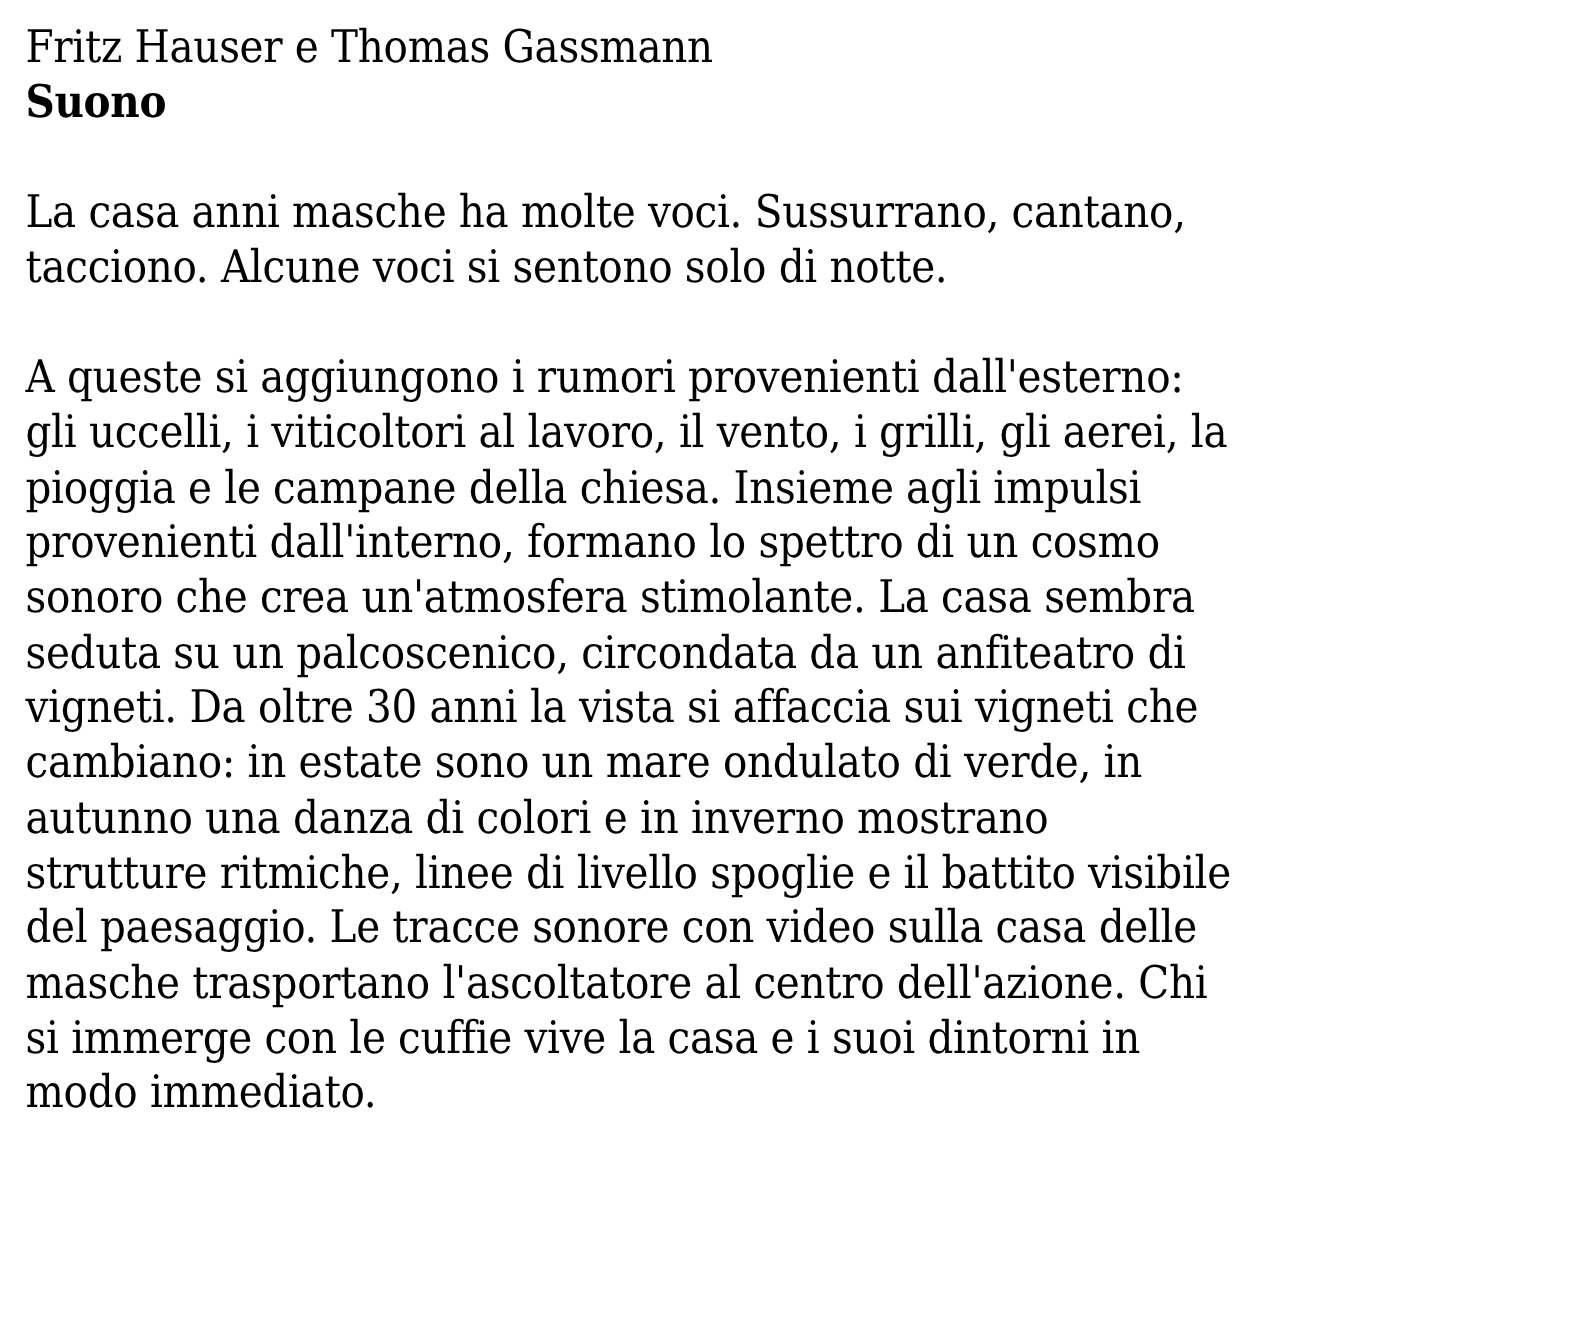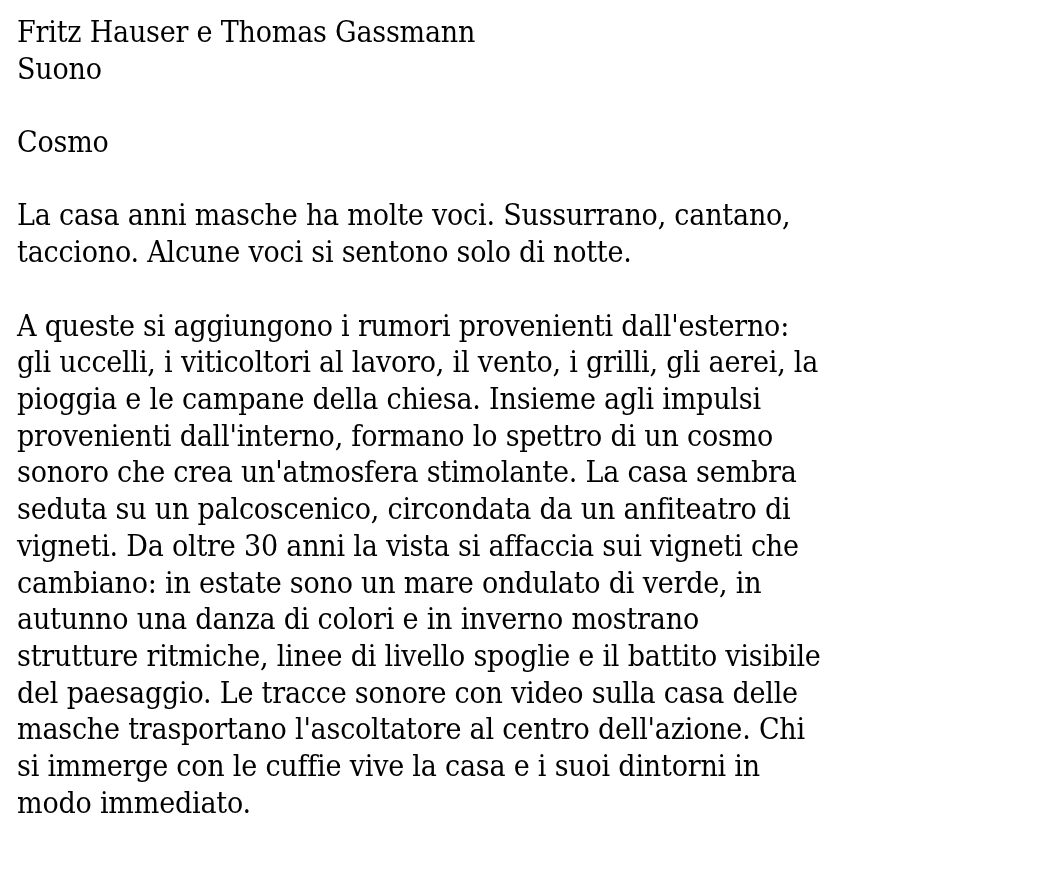--- a/index.html
+++ b/index.html
@@ -20,28 +20,27 @@
     font-size: 30px;
     line-height: 36.7px;
     letter-spacing: -0.2px;
     overflow: hidden;
   }
   .page p {
     margin: 0;
     padding: 0;
   }
   .title-bold {
-    font-weight: normal;
+    font-weight: bold;
   }
   .gap-top {
     margin-top: 36.7px !important;
   }
 </style>
 </head>
 <body>
 
 <div class="page">
   <p>Fritz Hauser e Thomas Gassmann</p>
   <p class="title-bold">Suono</p>
-  <p class="gap-top">Cosmo</p>
   <p class="gap-top">La casa anni masche ha molte voci. Sussurrano, cantano, tacciono. Alcune voci si sentono solo di notte.</p>
   <p class="gap-top">A queste si aggiungono i rumori provenienti dall'esterno: gli uccelli, i viticoltori al lavoro, il vento, i grilli, gli aerei, la pioggia e le campane della chiesa. Insieme agli impulsi provenienti dall'interno, formano lo spettro di un cosmo sonoro che crea un'atmosfera stimolante. La casa sembra seduta su un palcoscenico, circondata da un anfiteatro di vigneti. Da oltre 30 anni la vista si affaccia sui vigneti che cambiano: in estate sono un mare ondulato di verde, in autunno una danza di colori e in inverno mostrano strutture ritmiche, linee di livello spoglie e il battito visibile del paesaggio. Le tracce sonore con video sulla casa delle masche trasportano l'ascoltatore al centro dell'azione. Chi si immerge con le cuffie vive la casa e i suoi dintorni in modo immediato.</p>
 </div>
 
 </body></html>

